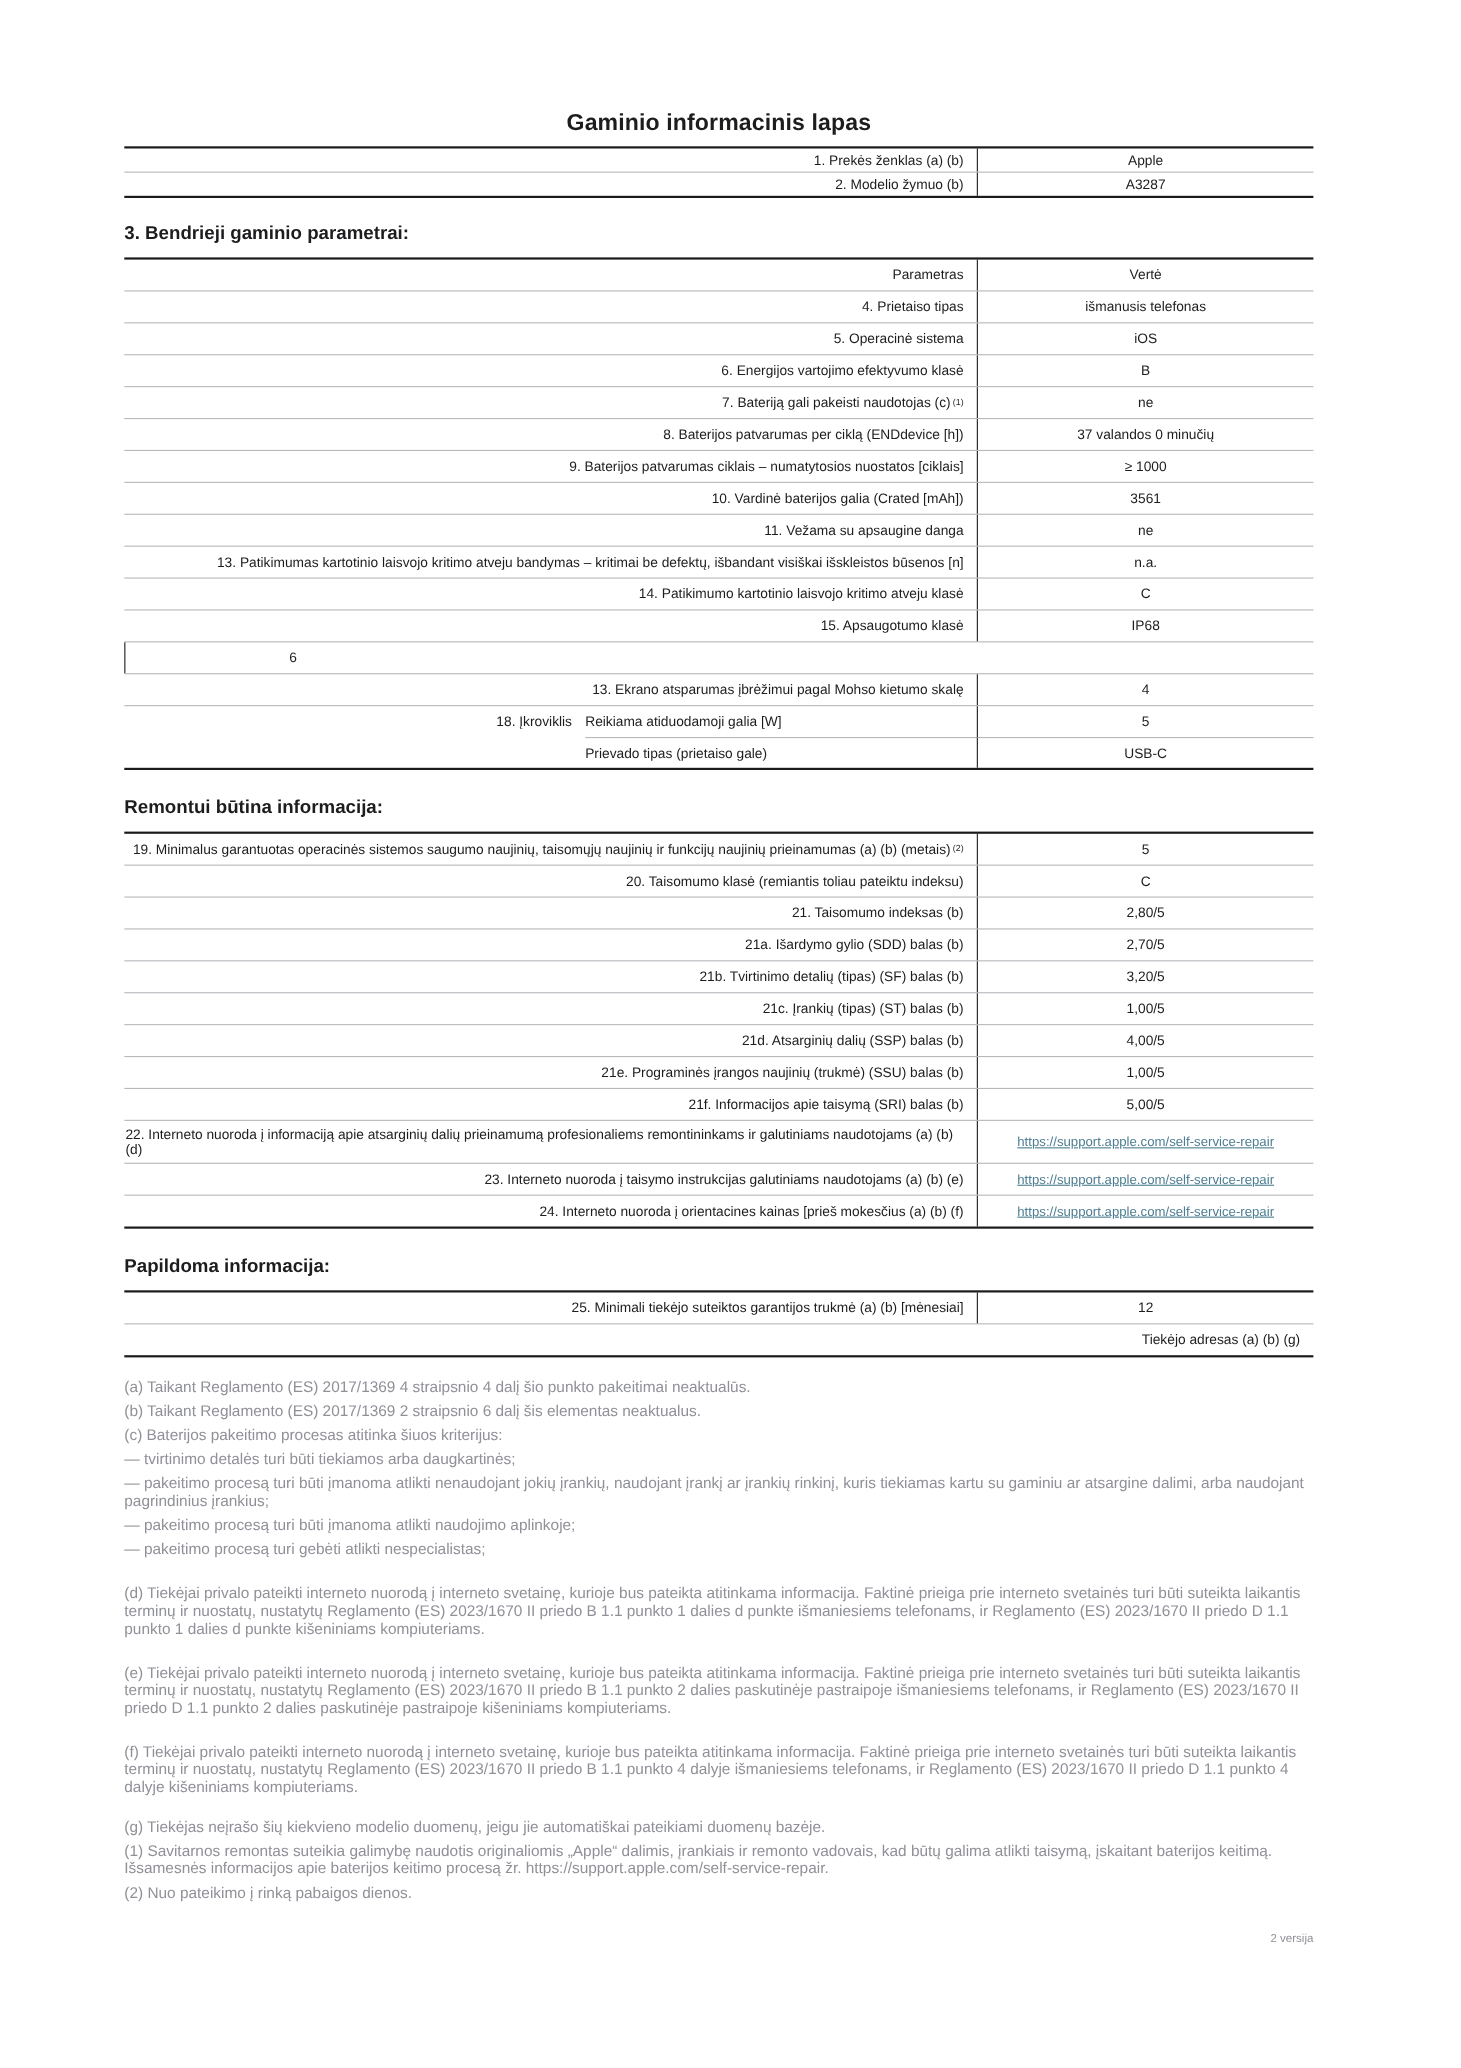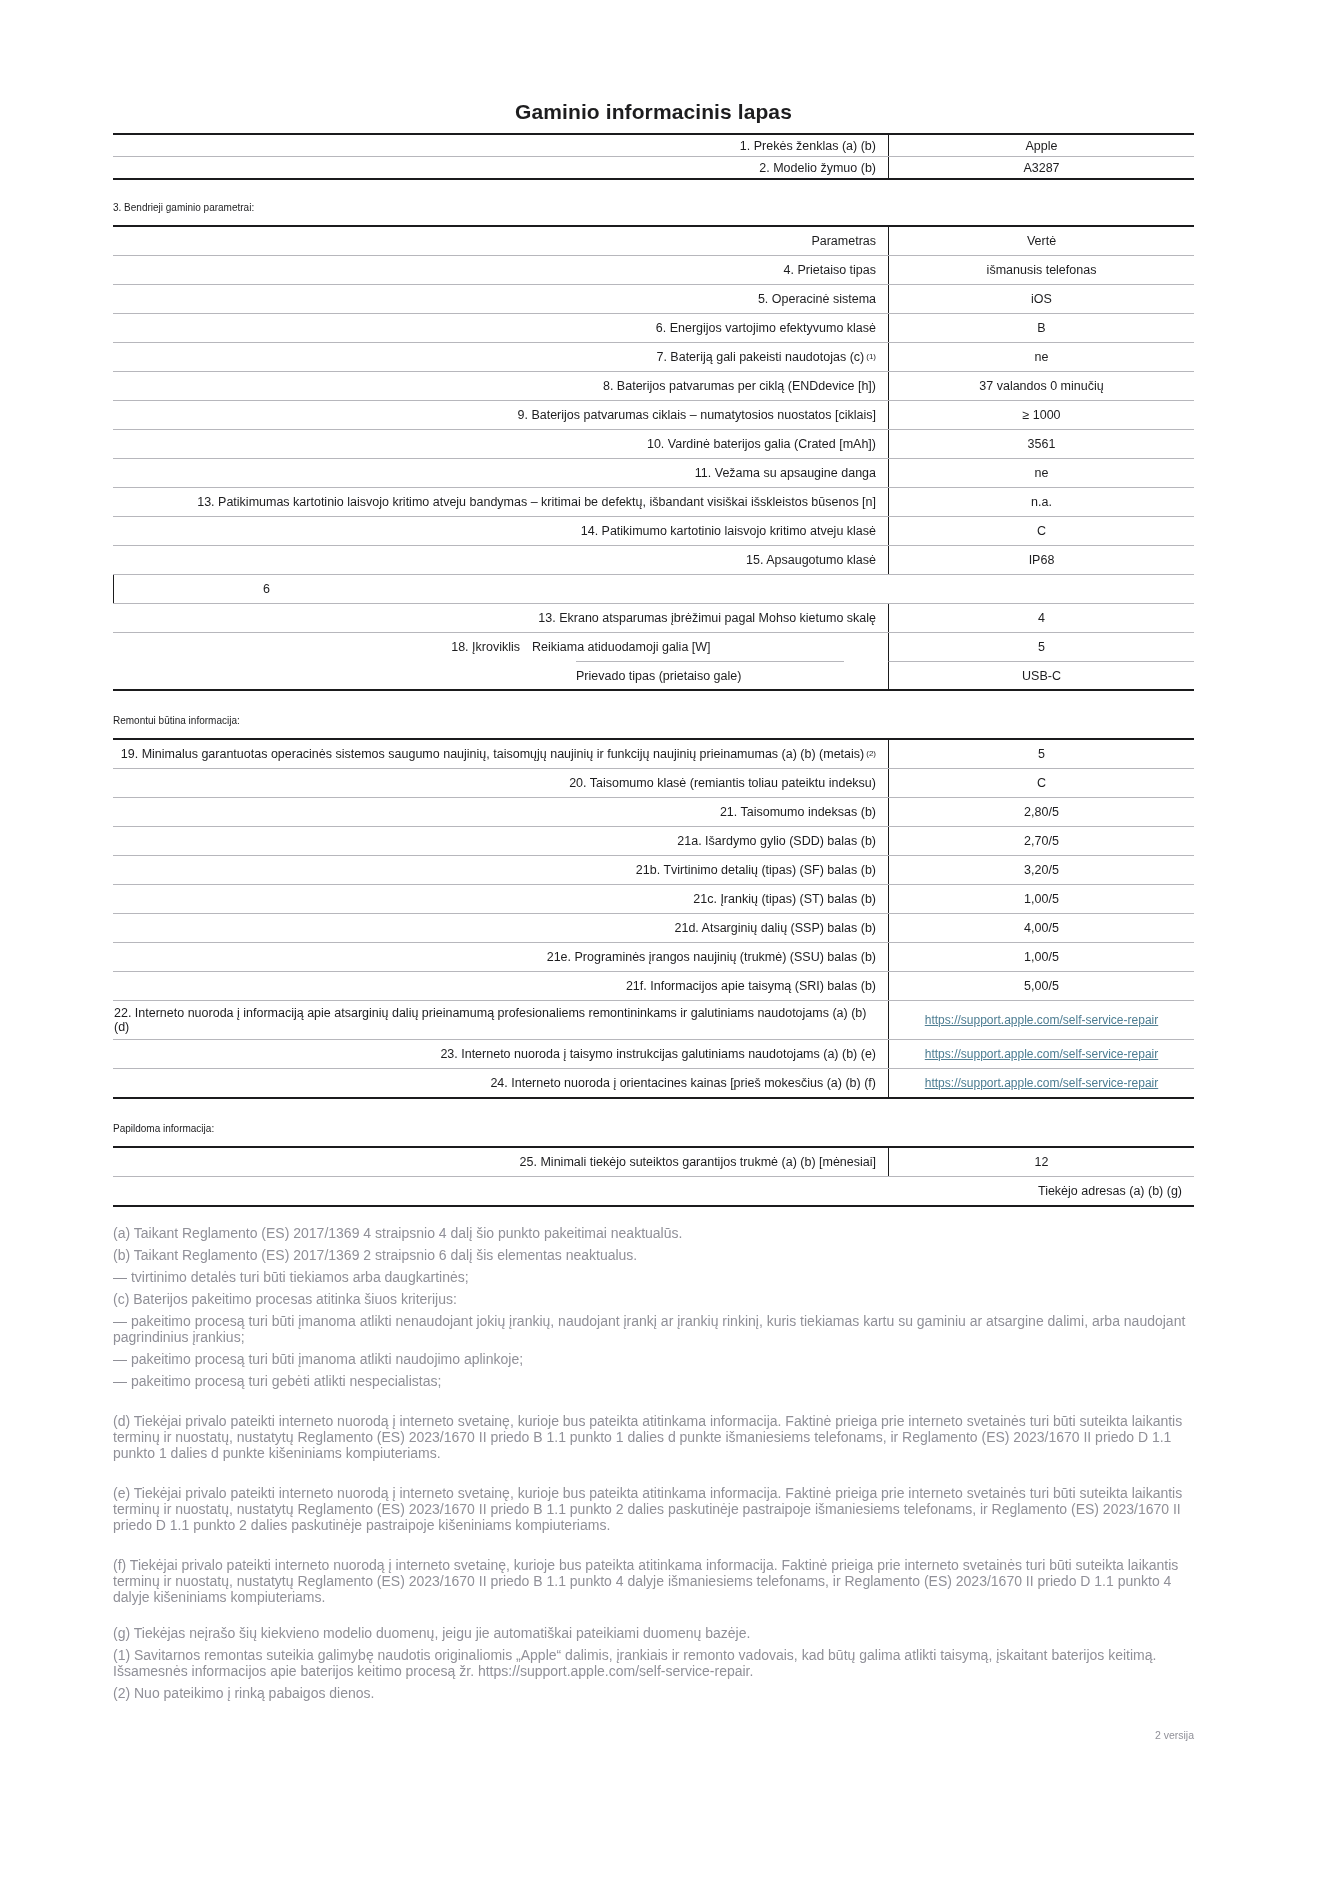--- a/index.html
+++ b/index.html
@@ -13,28 +13,28 @@
   .trow:first-child{border-top:none;}
   .cell{display:flex;align-items:center;box-sizing:border-box;font-size:12.5px;}
   .lbl{flex:1;padding:5px 12px 5px 1px;justify-content:flex-end;}
   .lbl.narrow{flex:0 0 419px;}
   .mid{flex:1;padding:5px 12px 5px 0;}
   .val{flex:0 0 306px;border-left:1px solid #1b1b1d;flex-direction:column;
        justify-content:center;align-items:center;text-align:center;padding:4px 8px;}
   .val.left{align-items:flex-start;text-align:left;padding-left:7px;}
   .vline{line-height:15.5px;}
   .trow.sub{border-top:none;}
-  .trow.sub .mid,.trow.sub .val{border-top:1px solid #b7b7bc;margin-left:44px;}
+  .trow.sub .mid,.trow.sub .val{border-top:1px solid #b7b7bc;}
   .tbl.tight .trow{min-height:21px;}
   .tbl.tight .lbl{padding:2px 12px 2px 1px;}
   .tbl.tight .val{padding:2px 8px;}
 
   sup.fnref{font-size:8px;line-height:0;margin-left:2px;}
 
-  .h-section{font-size:10px;font-weight:normal;margin:24px 0 12px 0;}
+  .h-section{font-size:17px;font-weight:bold;margin:24px 0 12px 0;}
   .h-section.first{margin-top:22px;}
 
   .link{color:#4d7d92;text-decoration:underline;font-size:12px;word-break:break-all;}
 
   .footnotes{margin-top:18px;color:#909098;}
   .fn{font-size:14px;line-height:16px;margin-top:6px;}
   .fn.para{margin-top:24px;}
   .fn.group{margin-top:20px;}
   .fn:first-child{margin-top:0;}
   .version{text-align:right;color:#909098;font-size:10.5px;margin-top:28px;}
@@ -312,22 +312,22 @@
         <div class="trow">
           <div class="cell lbl">
             <span>Tiekėjo adresas (a) (b) (g)</span>
           </div>
         </div>
       </div>
 
     <div class="footnotes">
         <div class="fn">(a) Taikant Reglamento (ES) 2017/1369 4 straipsnio 4 dalį šio punkto pakeitimai neaktualūs.</div>
         <div class="fn">(b) Taikant Reglamento (ES) 2017/1369 2 straipsnio 6 dalį šis elementas neaktualus.</div>
+        <div class="fn">(c) Baterijos pakeitimo procesas atitinka šiuos kriterijus:</div>
         <div class="fn">— tvirtinimo detalės turi būti tiekiamos arba daugkartinės;</div>
-        <div class="fn">(c) Baterijos pakeitimo procesas atitinka šiuos kriterijus:</div>
         <div class="fn">— pakeitimo procesą turi būti įmanoma atlikti nenaudojant jokių įrankių, naudojant įrankį ar įrankių rinkinį, kuris tiekiamas kartu su gaminiu ar atsargine dalimi, arba naudojant pagrindinius įrankius;</div>
         <div class="fn">— pakeitimo procesą turi būti įmanoma atlikti naudojimo aplinkoje;</div>
         <div class="fn">— pakeitimo procesą turi gebėti atlikti nespecialistas;</div>
         <div class="fn para">(d) Tiekėjai privalo pateikti interneto nuorodą į interneto svetainę, kurioje bus pateikta atitinkama informacija.  Faktinė prieiga prie interneto svetainės turi būti suteikta laikantis terminų ir nuostatų, nustatytų Reglamento (ES) 2023/1670 II priedo B 1.1 punkto 1 dalies d punkte išmaniesiems telefonams, ir Reglamento (ES) 2023/1670 II priedo D 1.1 punkto 1 dalies d punkte kišeniniams kompiuteriams.</div>
         <div class="fn para">(e) Tiekėjai privalo pateikti interneto nuorodą į interneto svetainę, kurioje bus pateikta atitinkama informacija. Faktinė prieiga prie interneto svetainės turi būti suteikta laikantis terminų ir nuostatų, nustatytų Reglamento (ES) 2023/1670 II priedo B 1.1 punkto 2 dalies paskutinėje pastraipoje išmaniesiems telefonams, ir Reglamento (ES) 2023/1670 II priedo D 1.1 punkto 2 dalies paskutinėje pastraipoje kišeniniams kompiuteriams.</div>
         <div class="fn para">(f) Tiekėjai privalo pateikti interneto nuorodą į interneto svetainę, kurioje bus pateikta atitinkama informacija. Faktinė prieiga prie interneto svetainės turi būti suteikta laikantis terminų ir nuostatų, nustatytų Reglamento (ES) 2023/1670 II priedo B 1.1 punkto 4 dalyje išmaniesiems telefonams, ir Reglamento (ES) 2023/1670 II priedo D 1.1 punkto 4 dalyje kišeniniams kompiuteriams.</div>
         <div class="fn group">(g) Tiekėjas neįrašo šių kiekvieno modelio duomenų, jeigu jie automatiškai pateikiami duomenų bazėje.</div>
         <div class="fn">(1) Savitarnos remontas suteikia galimybę naudotis originaliomis „Apple“ dalimis, įrankiais ir remonto vadovais, kad būtų galima atlikti taisymą, įskaitant baterijos keitimą. Išsamesnės informacijos apie baterijos keitimo procesą žr. https://support.apple.com/self-service-repair.</div>
         <div class="fn">(2) Nuo pateikimo į rinką pabaigos dienos.</div>
       </div>

